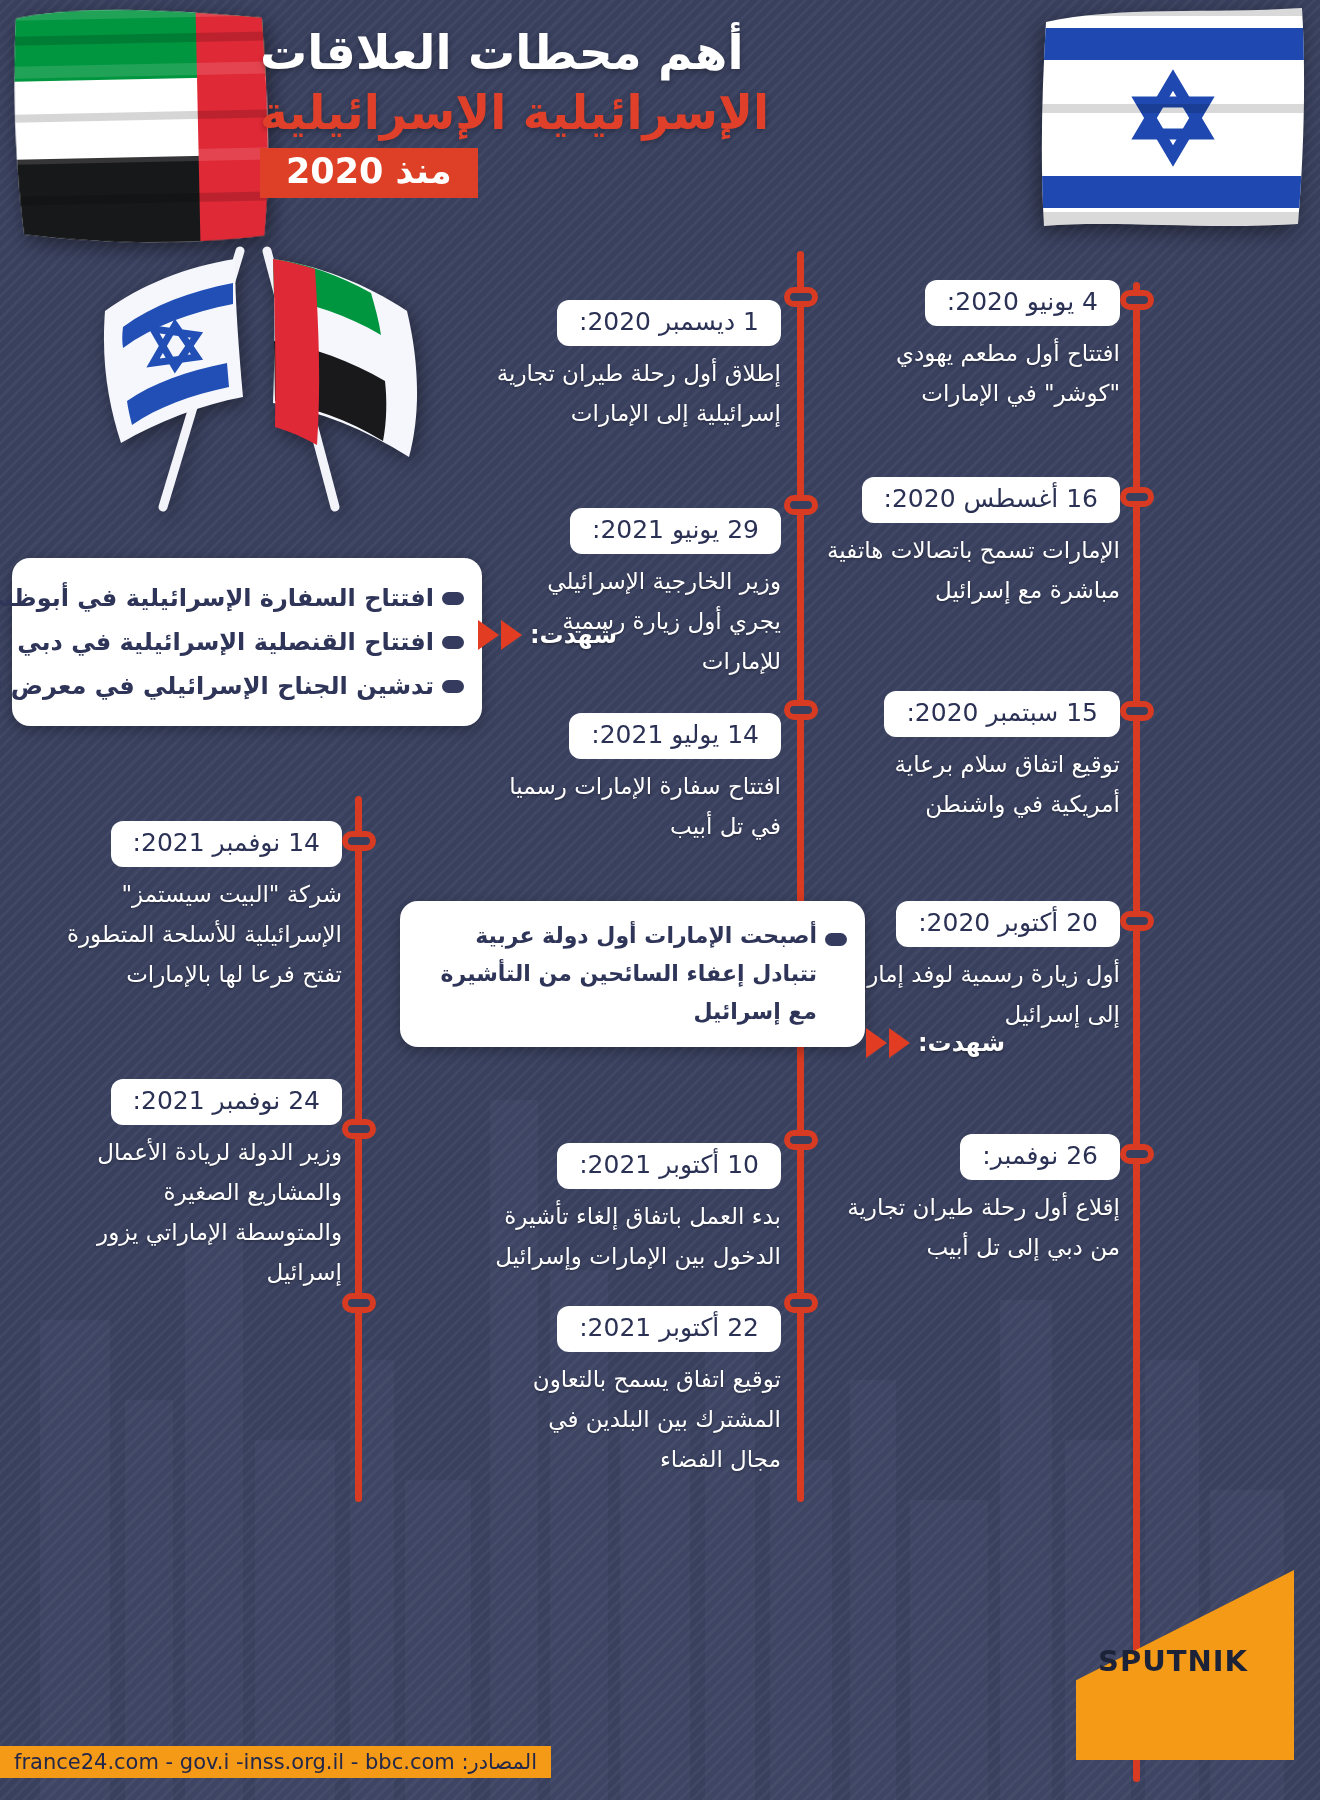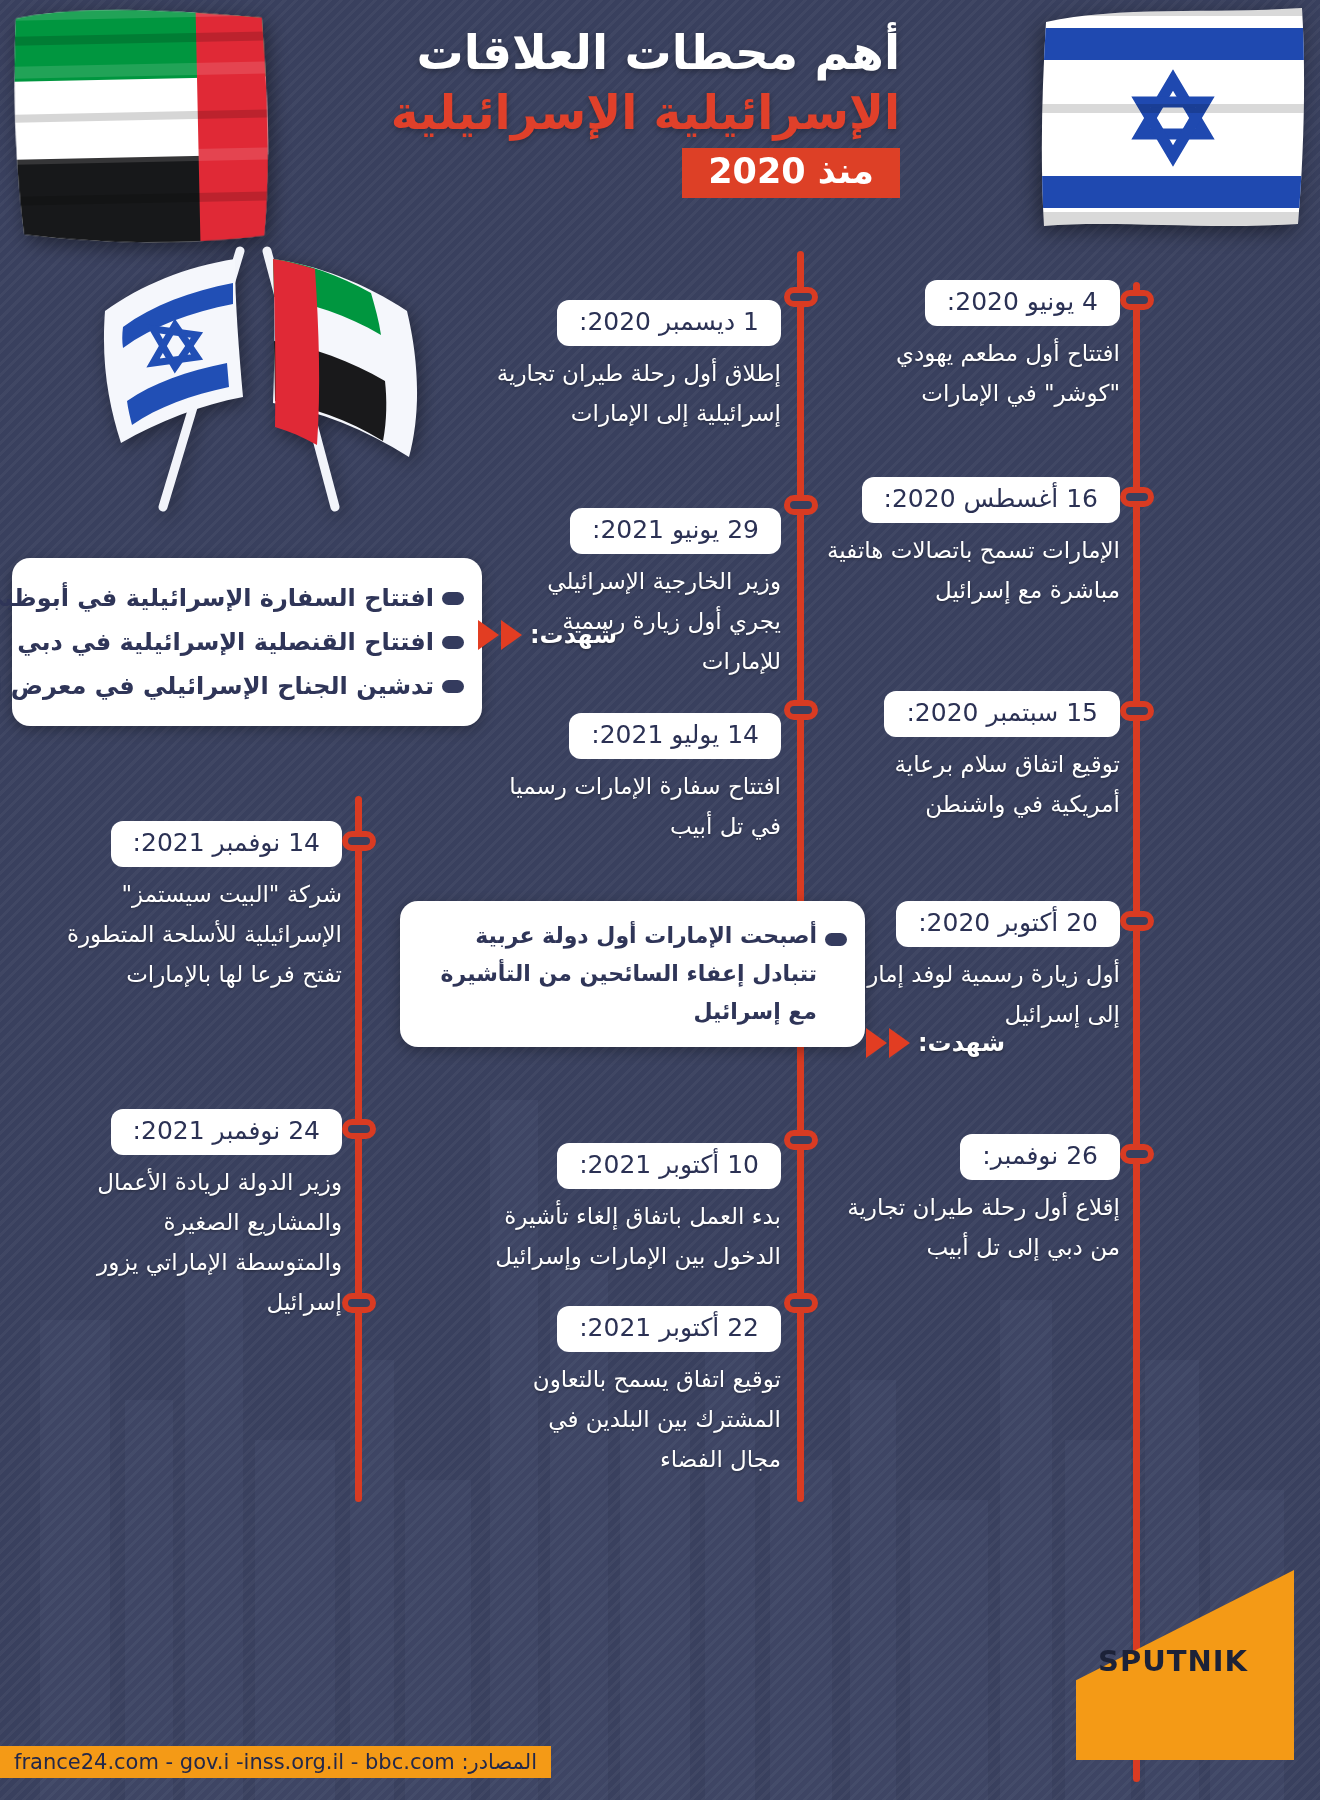--- a/index.html
+++ b/index.html
@@ -23,21 +23,21 @@
   }
   
   #skyline {
     position: absolute; left: 0; bottom: 0; width: 1320px; height: 1000px;
     opacity: 0.13; pointer-events: none;
   }
   
   #header { position: absolute; top: 0; left: 0; width: 1320px; height: 252px; }
   .title-block {
     position: absolute; top: 24px; left: 260px; width: 640px;
-    text-align: right; z-index: 6;
+    text-align: left; z-index: 6;
   }
   .title-l1 {
     color: #ffffff; font-size: 47px; font-weight: bold;
     letter-spacing: 0px; line-height: 58px;
     text-shadow: 0 2px 6px rgba(0,0,0,.35);
   }
   .title-l2 {
     color: #e0402a; font-size: 47px; font-weight: bold;
     line-height: 62px; text-shadow: 0 2px 6px rgba(0,0,0,.3);
   }
@@ -322,21 +322,21 @@
     <div class="card-body">توقيع اتفاق يسمح بالتعاون المشترك بين البلدين في مجال الفضاء</div>
   </div>
 
   <div class="node" style="left:342px; top:831px;"></div>
   <div class="card left-col" style="left:56px; top:821px;">
     <div class="date-pill">14 نوفمبر 2021:</div>
     <div class="card-body">شركة "البيت سيستمز" الإسرائيلية للأسلحة المتطورة تفتح فرعا لها بالإمارات</div>
   </div>
 
   <div class="node" style="left:342px; top:1119px;"></div>
-  <div class="card left-col" style="left:56px; top:1109px;">
+  <div class="card left-col" style="left:56px; top:1079px;">
     <div class="date-pill">24 نوفمبر 2021:</div>
     <div class="card-body">وزير الدولة لريادة الأعمال والمشاريع الصغيرة والمتوسطة الإماراتي يزور إسرائيل</div>
   </div>
 
   <div class="node" style="left:342px; top:1293px;"></div>
 
   <div class="whitebox" id="whitebox-a">
     <ul>
       <li>افتتاح السفارة الإسرائيلية في أبوظبي</li>
       <li>افتتاح القنصلية الإسرائيلية في دبي</li>

